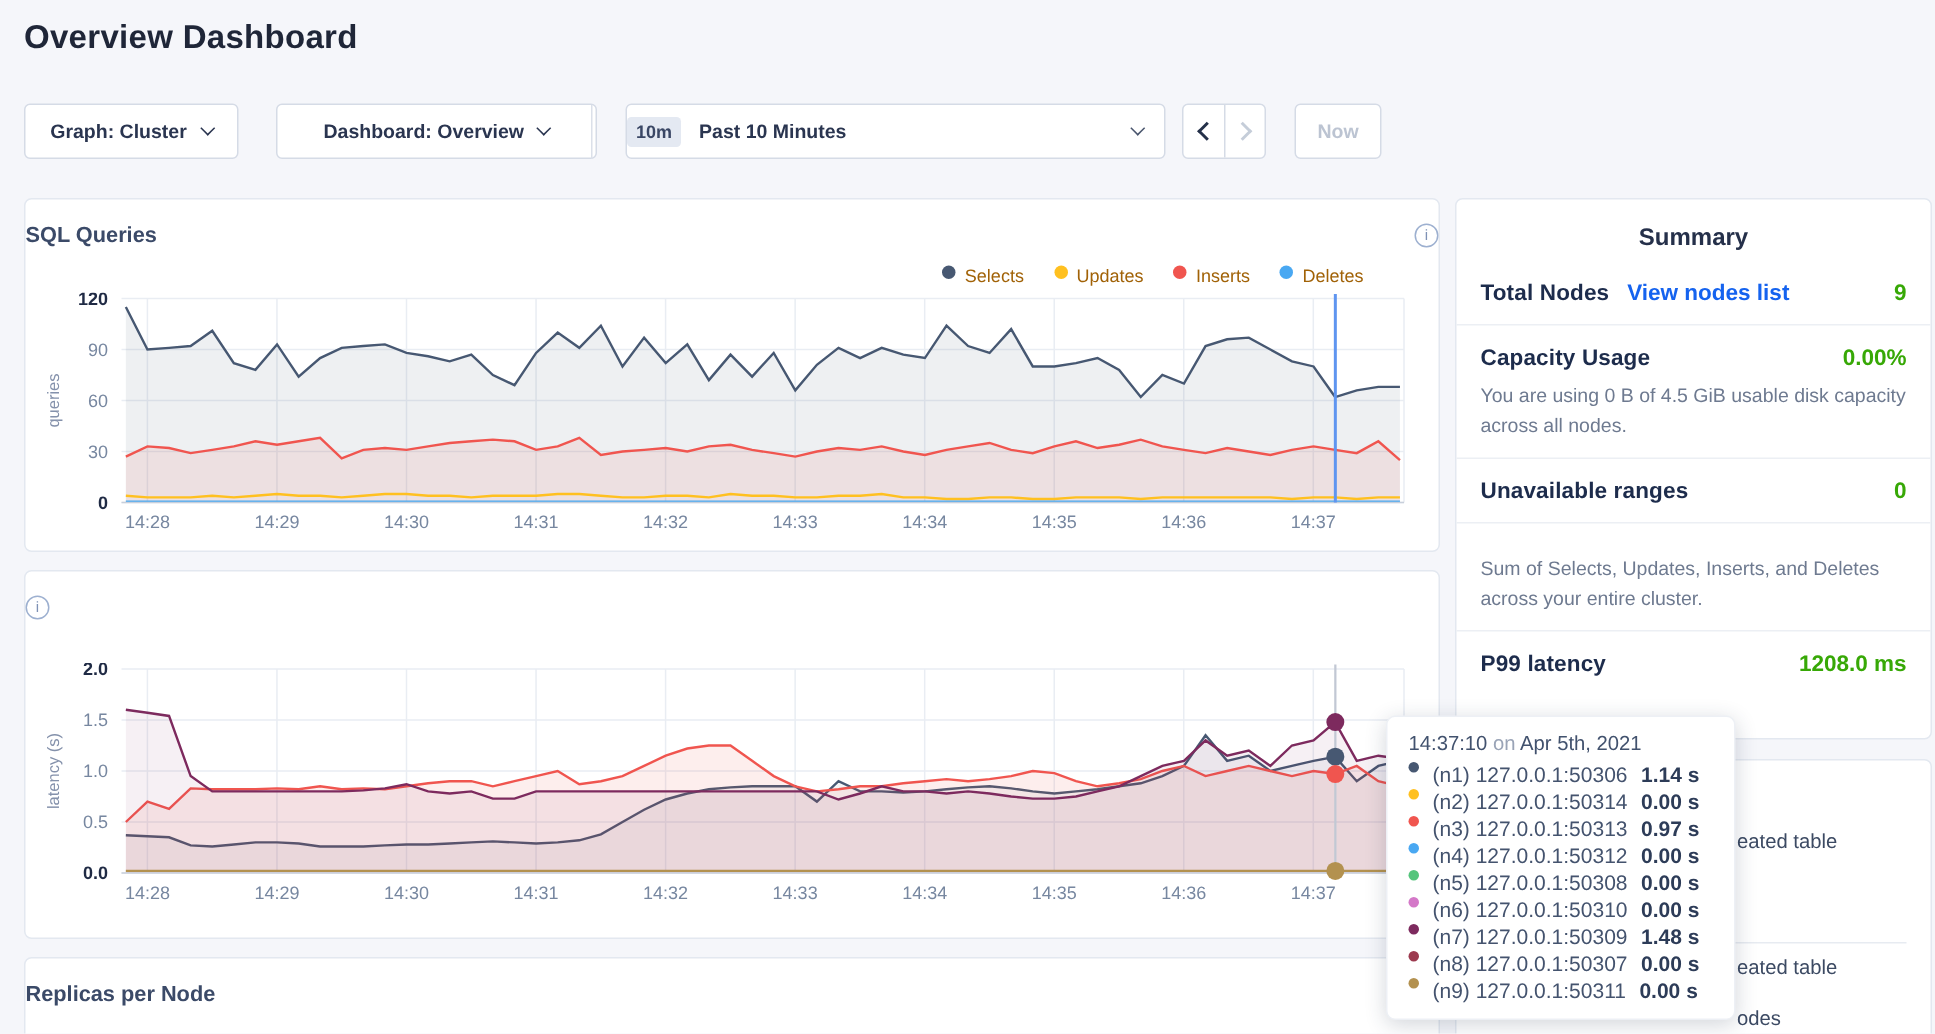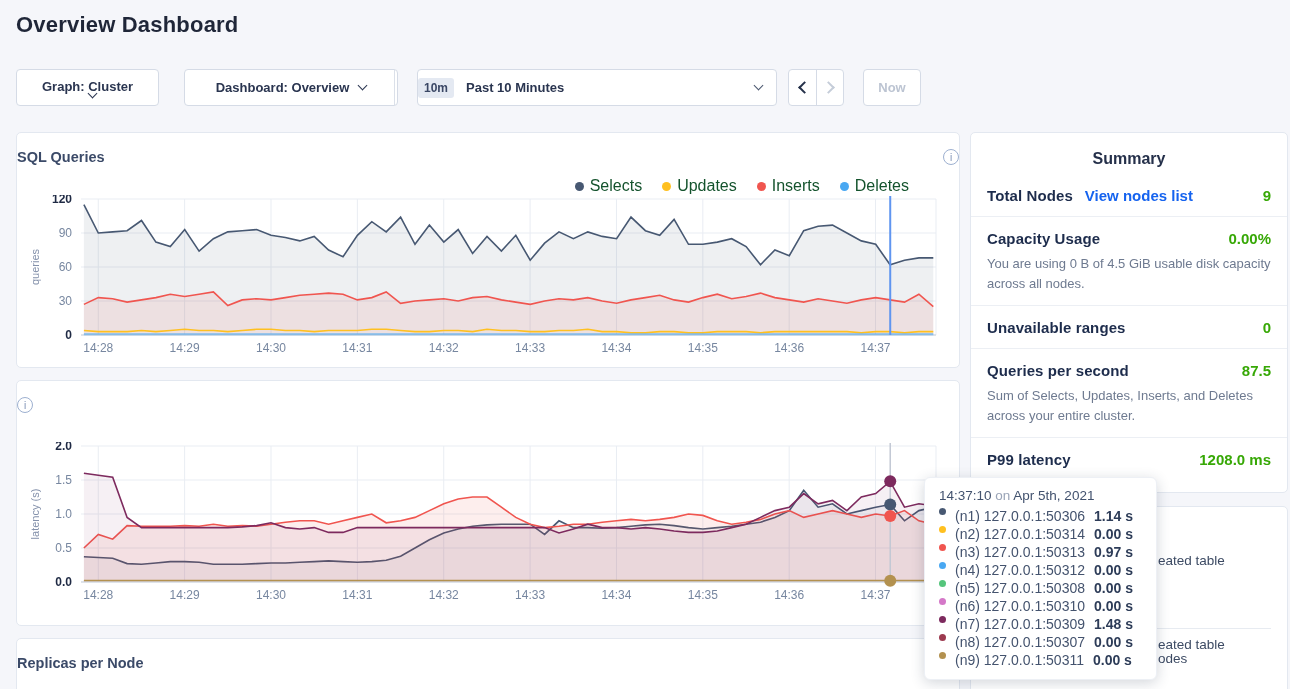--- a/index.html
+++ b/index.html
@@ -28,59 +28,59 @@
   .card { position:absolute; background:#fff; border:1px solid #e3e8f0; border-radius:5px; }
   #card-sql   { left:16px; top:132px; width:944px; height:236px; }
   #card-lat   { left:16px; top:380px; width:944px; height:246px; }
   #card-repl  { left:16px; top:638px; width:944px; height:80px; }
 
   .chart-title { position:absolute; left:0; right:0; top:16px; display:flex; align-items:center; justify-content:space-between; gap:8px;
                  font-size:14.5px; font-weight:700; color:#3b4a68; }
   .info-icon { width:16px; height:16px; border:1px solid #9db0d0; border-radius:50%; color:#7e91b5; font-size:10px; font-weight:400;
                display:inline-flex; align-items:center; justify-content:center; cursor:pointer; }
   .legend { position:absolute; right:50px; top:44px; display:flex; gap:20px; align-items:center; }
-  .leg-item { display:flex; align-items:center; gap:6px; font-size:16px; color:#14532d; cursor:pointer; }
+  .leg-item { display:flex; gap:6px; font-size:12px; color:#a16207; cursor:pointer; }
   .leg-dot { width:9px; height:9px; border-radius:50%; }
   .chart-svg { position:absolute; left:0; top:62px; }
   svg text { font-family:"Liberation Sans", sans-serif; }
 
   
   #summary-panel { left:970px; top:132px; width:318px; height:361px; }
   .summary-title { text-align:center; font-size:16px; font-weight:700; color:#25304a; padding:17px 0 6px 0; }
   .stat-row { padding:13px 16px 12px 16px; }
   .stat-row + .stat-row { border-top:1px solid #eceff4; }
   .stat-head { display:flex; align-items:baseline; }
   .stat-label { font-size:15px; font-weight:700; color:#1d2c4c; letter-spacing:.1px; }
   .stat-link { font-size:15px; font-weight:700; color:#1563ef; margin-left:12px; cursor:pointer; }
   .stat-value { margin-left:auto; font-size:15px; font-weight:700; color:#37a806; }
   .stat-desc { margin-top:7px; font-size:13px; color:#6e7a90; line-height:1.5; }
 
   
   #events-panel { left:970px; top:506px; width:318px; height:200px; }
   .event-frag { position:absolute; font-size:13.5px; color:#3c4a63; white-space:nowrap; }
   #frag-1 { left:187px; top:46px; }
   #frag-2 { left:187px; top:130px; }
-  #frag-3 { left:187px; top:144px; }
+  #frag-3 { left:187px; top:164px; }
   .event-divider { position:absolute; left:16px; right:16px; top:121px; height:1px; background:#e7ebf1; }
 
   
   .tooltip { position:absolute; left:924px; top:477px; width:233px; z-index:20; background:#fff; border:1px solid #edf0f5;
              border-radius:6px; box-shadow:0 3px 14px rgba(36,48,76,.20); padding:10px 14px 9px 14px; }
   .tt-title { font-size:13.5px; color:#42526e; margin-bottom:5px; }
   .tt-title .tt-on { color:#9aa4b7; }
   .tt-row { display:flex; align-items:flex-start; height:18px; font-size:14px; color:#44536e; }
   .tt-dot { width:7px; height:7px; border-radius:50%; margin-right:9px; flex:none; }
   .tt-val { font-weight:700; color:#2d3c58; margin-left:9px; white-space:nowrap; }
 </style>
 </head>
 <body>
 
 <h1 class="page-title">Overview Dashboard</h1>
 
-<div class="btn" style="left:16px;width:143px;flex-direction:column;">
+<div class="btn" style="left:16px;width:143px;">
   <span>Graph: Cluster</span>
   <span class="chev-d"></span>
 </div>
 <div class="btn" style="left:184px;width:214px;">
   <span>Dashboard: Overview</span>
   <span class="chev-d"></span>
 </div>
 <div class="vdivider"></div>
 <div class="btn picker" style="left:417px;width:360px;">
   <span class="badge-10m">10m</span>
@@ -242,24 +242,20 @@
     </div>
     <div class="stat-desc">You are using 0 B of 4.5 GiB usable disk capacity across all nodes.</div>
   </div>
   <div class="stat-row">
     <div class="stat-head">
       <span class="stat-label">Unavailable ranges</span>
       <span class="stat-value">0</span>
     </div>
   </div>
   <div class="stat-row">
-    <div class="stat-head">
-      <span class="stat-label">Queries per second</span>
-      <span class="stat-value">87.5</span>
-    </div>
     <div class="stat-desc">Sum of Selects, Updates, Inserts, and Deletes across your entire cluster.</div>
   </div>
   <div class="stat-row">
     <div class="stat-head">
       <span class="stat-label">P99 latency</span>
       <span class="stat-value">1208.0 ms</span>
     </div>
   </div>
 </div>
 

